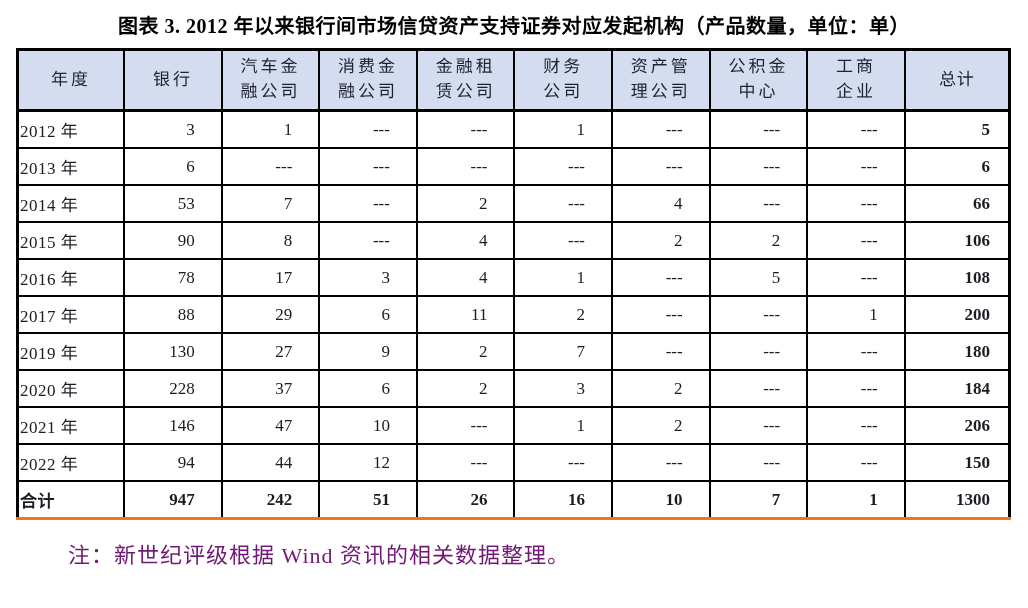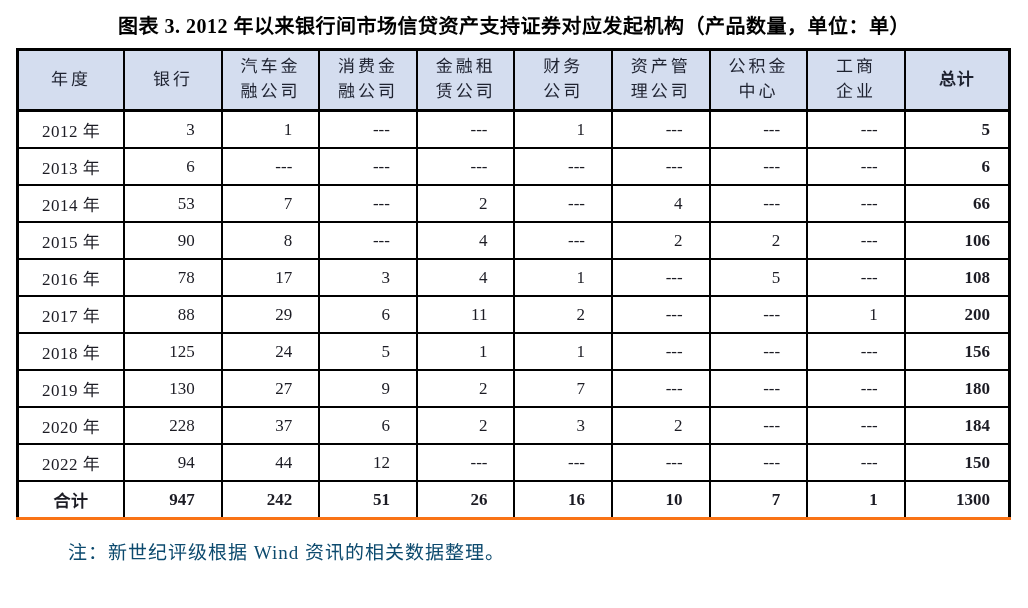--- a/index.html
+++ b/index.html
@@ -42,39 +42,39 @@
     font-size: 17px;
     color: #1e2230;
     height: 56px;
     text-align: center;
     vertical-align: middle;
     white-space: pre-line;
     line-height: 1.45;
     letter-spacing: 3px;
     border-bottom: 3px solid #000000;
   }
-  .data-table thead th.head-total { font-weight: bold; letter-spacing: 1px; }
+  .data-table thead th.head-total { font-weight: normal; letter-spacing: 1px; }
 
   .data-table td {
     height: 33px;
     font-size: 17px;
     padding-top: 1px; padding-bottom: 1px;
     vertical-align: middle;
     color: #1c1c24;
   }
-  .cell-year  { text-align: center; letter-spacing: 0.5px; }
+  .cell-year  { letter-spacing: 0.5px; }
   .cell-num   { text-align: right; padding-right: 26px; }
   .cell-total { text-align: right; padding-right: 18px; font-weight: bold; }
   tr.row-grand td { font-weight: bold; }
   tr.row-grand { border-bottom: 3px solid #f97316; }
 
   .note {
     margin: 17px 3px 0 68px;
-    font-size: 19px;
-    color: #0c4a6e;
+    font-size: 22px;
+    color: #701a75;
     letter-spacing: 1px;
   }
 </style>
 </head>
 <body>
 
 <div class="page">
 
   <div class="chart-title">图表 3. 2012 年以来银行间市场信贷资产支持证券对应发起机构（产品数量，单位：单）</div>
 
@@ -179,32 +179,20 @@
           <td class="cell-num">29</td>
           <td class="cell-num">6</td>
           <td class="cell-num">11</td>
           <td class="cell-num">2</td>
           <td class="cell-num">---</td>
           <td class="cell-num">---</td>
           <td class="cell-num">1</td>
           <td class="cell-total">200</td>
         </tr>
         <tr>
-          <td class="cell-year">2018 年</td>
-          <td class="cell-num">125</td>
-          <td class="cell-num">24</td>
-          <td class="cell-num">5</td>
-          <td class="cell-num">1</td>
-          <td class="cell-num">1</td>
-          <td class="cell-num">---</td>
-          <td class="cell-num">---</td>
-          <td class="cell-num">---</td>
-          <td class="cell-total">156</td>
-        </tr>
-        <tr>
           <td class="cell-year">2019 年</td>
           <td class="cell-num">130</td>
           <td class="cell-num">27</td>
           <td class="cell-num">9</td>
           <td class="cell-num">2</td>
           <td class="cell-num">7</td>
           <td class="cell-num">---</td>
           <td class="cell-num">---</td>
           <td class="cell-num">---</td>
           <td class="cell-total">180</td>
@@ -213,20 +201,32 @@
           <td class="cell-year">2020 年</td>
           <td class="cell-num">228</td>
           <td class="cell-num">37</td>
           <td class="cell-num">6</td>
           <td class="cell-num">2</td>
           <td class="cell-num">3</td>
           <td class="cell-num">2</td>
           <td class="cell-num">---</td>
           <td class="cell-num">---</td>
           <td class="cell-total">184</td>
+        </tr>
+        <tr>
+          <td class="cell-year">2021 年</td>
+          <td class="cell-num">146</td>
+          <td class="cell-num">47</td>
+          <td class="cell-num">10</td>
+          <td class="cell-num">---</td>
+          <td class="cell-num">1</td>
+          <td class="cell-num">2</td>
+          <td class="cell-num">---</td>
+          <td class="cell-num">---</td>
+          <td class="cell-total">206</td>
         </tr>
         <tr>
           <td class="cell-year">2022 年</td>
           <td class="cell-num">94</td>
           <td class="cell-num">44</td>
           <td class="cell-num">12</td>
           <td class="cell-num">---</td>
           <td class="cell-num">---</td>
           <td class="cell-num">---</td>
           <td class="cell-num">---</td>

